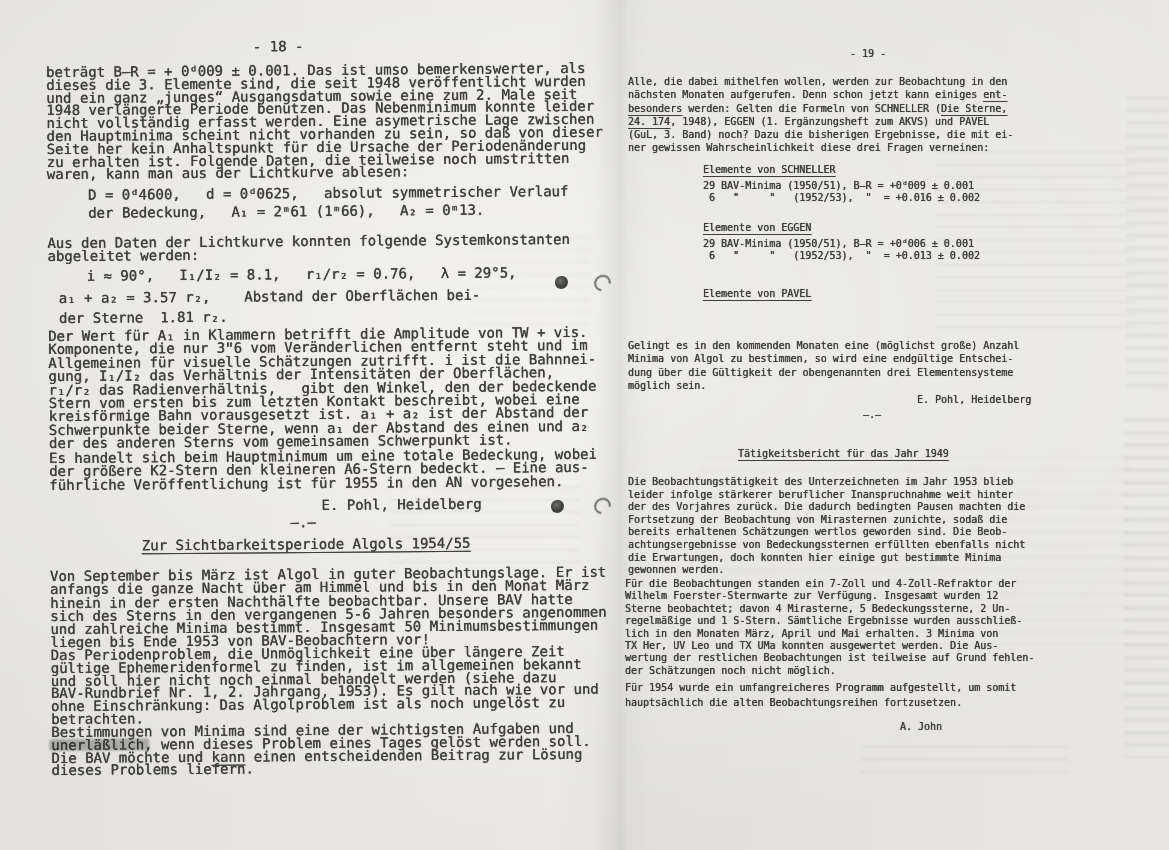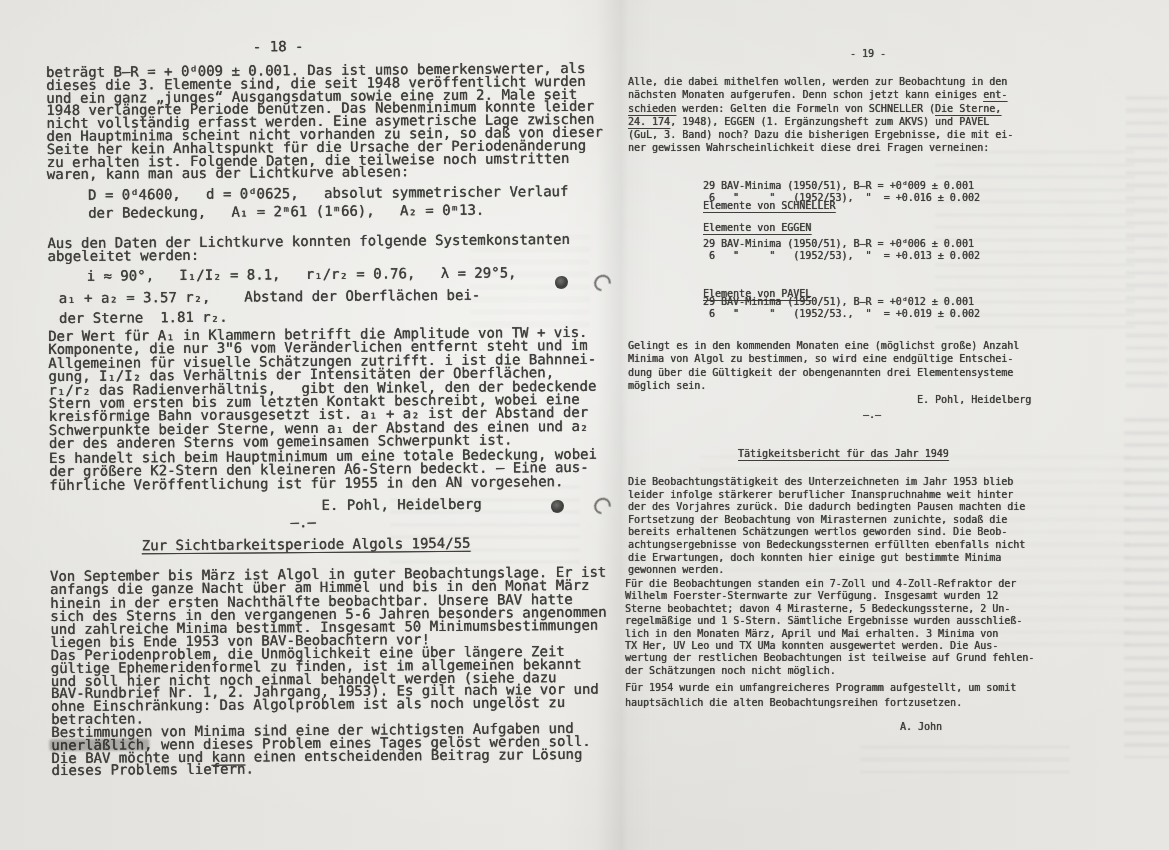--- a/index.html
+++ b/index.html
@@ -140,36 +140,34 @@
 dieses Problems liefern.</div>
 
     <div class="smudge" style="left:44px; top:739px; width:100px; height:12px;"></div>
   </div>
 
   <div class="page page19">
     <div class="tb" style="left:850px; top:48px;">- 19 -</div>
 
     <div class="tb" style="left:628px; top:75px; line-height:13.3px;">Alle, die dabei mithelfen wollen, werden zur Beobachtung in den
 nächsten Monaten aufgerufen. Denn schon jetzt kann einiges <span class="ul">ent-</span>
-<span class="ul">schieden</span> werden: Gelten die Formeln von SCHNELLER (<span class="ul">Die Sterne,</span>
+<span class="ul">besonders</span> werden: Gelten die Formeln von SCHNELLER (<span class="ul">Die Sterne,</span>
 <span class="ul">24. 174</span>, 1948), EGGEN (1. Ergänzungsheft zum AKVS) und PAVEL
 (GuL, 3. Band) noch? Dazu die bisherigen Ergebnisse, die mit ei-
 ner gewissen Wahrscheinlichkeit diese drei Fragen verneinen:</div>
 
-    <div class="tb underlined" style="left:703px; top:164px;margin-top:36px;">Elemente von SCHNELLER</div>
+    <div class="tb underlined" style="left:703px; top:164px;">Elemente von SCHNELLER</div>
     <div class="tb" style="left:703px; top:180px; line-height:12.4px;">29 BAV-Minima (1950/51), B–R = +0ᵈ009 ± 0.001
  6   "     "   (1952/53),  "  = +0.016 ± 0.002</div>
 
     <div class="tb underlined" style="left:703px; top:222px;">Elemente von EGGEN</div>
     <div class="tb" style="left:703px; top:238px; line-height:12.4px;">29 BAV-Minima (1950/51), B–R = +0ᵈ006 ± 0.001
  6   "     "   (1952/53),  "  = +0.013 ± 0.002</div>
 
     <div class="tb underlined" style="left:703px; top:280px;margin-top:8px;">Elemente von PAVEL</div>
-    <div class="tb" style="left:703px; top:296px; line-height:12.4px;">29 BAV-Minima (1950/51), B–R = +0ᵈ012 ± 0.001
- 6   "     "   (1952/53.,  "  = +0.019 ± 0.002</div>
 
     <div class="tb" style="left:628px; top:339px; line-height:13.4px;">Gelingt es in den kommenden Monaten eine (möglichst große) Anzahl
 Minima von Algol zu bestimmen, so wird eine endgültige Entschei-
 dung über die Gültigkeit der obengenannten drei Elementensysteme
 möglich sein.</div>
 
     <div class="tb" style="left:917px; top:394px;">E. Pohl, Heidelberg</div>
     <div class="tb" style="left:863px; top:409px;">–.–</div>
 
     <div class="tb underlined" style="left:738px; top:448px;">Tätigkeitsbericht für das Jahr 1949</div>

